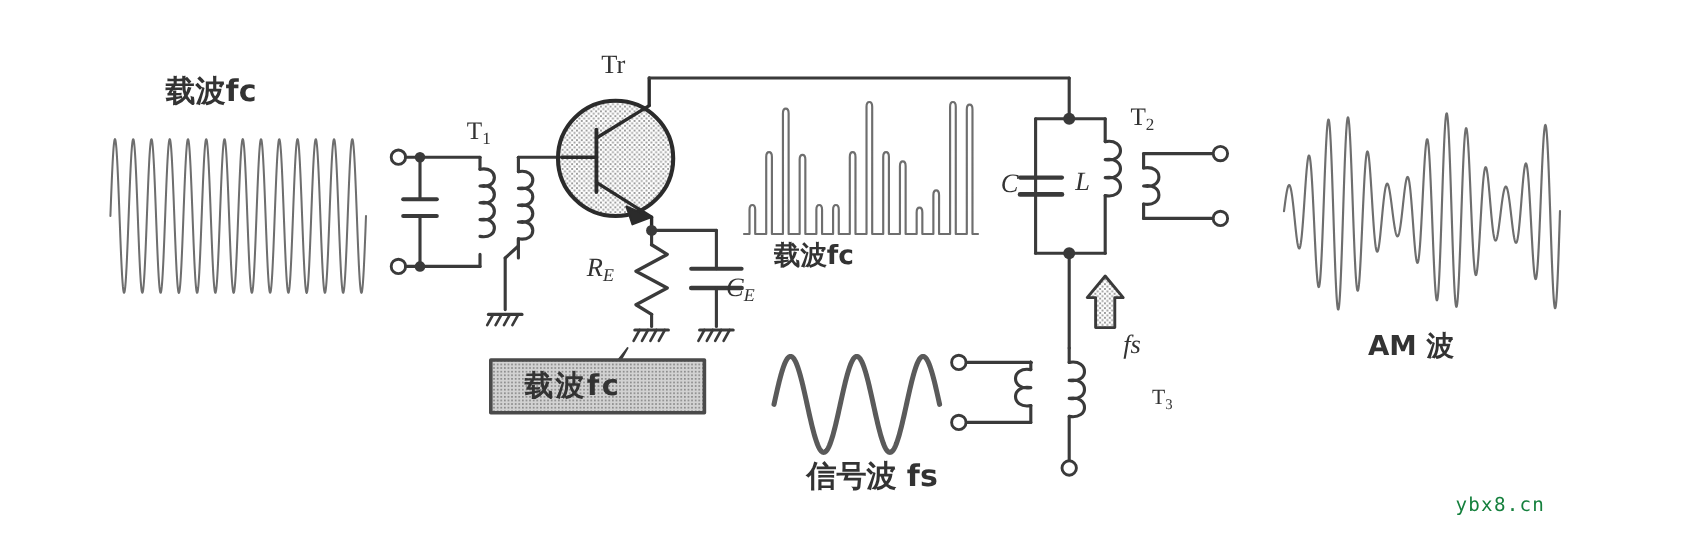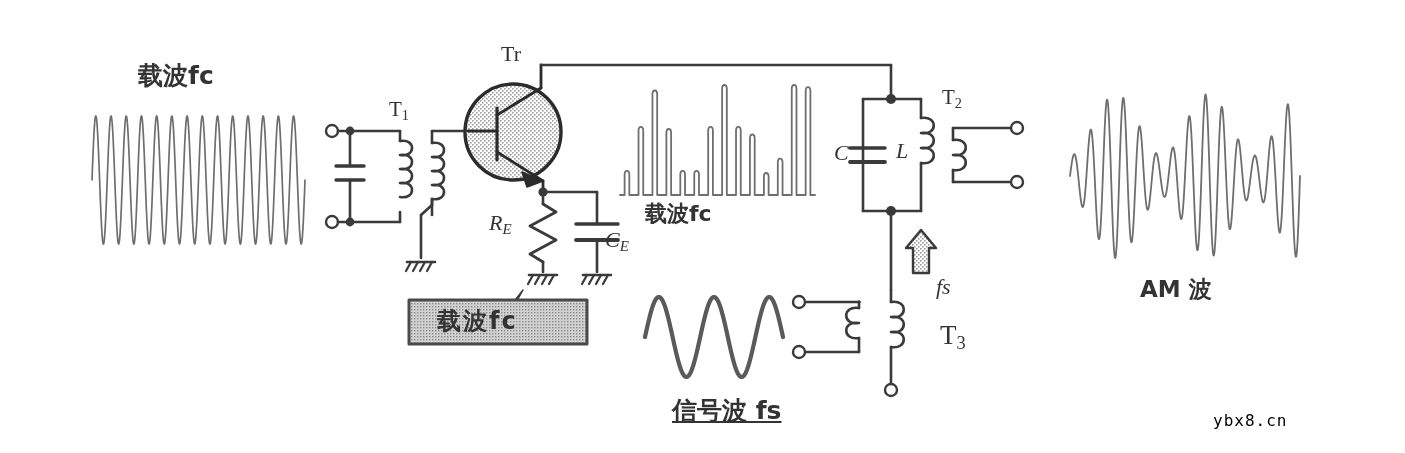--- a/index.html
+++ b/index.html
@@ -38,37 +38,37 @@
   }
   .serif-up {
     font-family: "Liberation Serif", serif;
   }
   .sub {
     font-size: 0.68em;
     vertical-align: -0.28em;
   }
   #caption-carrier { left: 138px; top: 63px; font-size: 25px; }
   #caption-collector { left: 645px; top: 203px; font-size: 22px; }
-  #caption-signal { left: 672px; top: 398px; font-size: 25px; text-decoration: underline; }
+  #caption-signal { left: 672px; top: 384px; font-size: 25px; }
   #caption-am { left: 1140px; top: 250px; font-size: 23px; margin-top: 28px; }
   #label-tr { left: 501px; top: 43px; font-size: 22px; }
   #label-t1 { left: 389px; top: 99px; font-size: 21px; }
   #label-t2 { left: 942px; top: 87px; font-size: 21px; }
-  #label-t3 { left: 940px; top: 322px; font-size: 27px; }
+  #label-t3 { left: 960px; top: 322px; font-size: 18px; }
   #label-re { left: 489px; top: 212px; font-size: 22px; }
   #label-ce { left: 605px; top: 229px; font-size: 22px; }
   #label-c { left: 834px; top: 142px; font-size: 22px; }
   #label-l { left: 896px; top: 140px; font-size: 22px; }
   #label-fs-arrow { left: 936px; top: 248px; font-size: 22px; margin-top: 28px; }
   #box-label { left: 437px; top: 309px; font-size: 24px; letter-spacing: 2px; }
   #watermark {
     left: 1213px; top: 413px;
     font-family: "DejaVu Sans Mono", monospace;
     font-size: 16px;
-    color: #000000;
+    color: #15803d;
     letter-spacing: 1px;
   }
 </style>
 </head>
 <body>
 
 <div id="root">
 
   <svg id="diagram" viewBox="0 0 1405 453">
     <defs>

